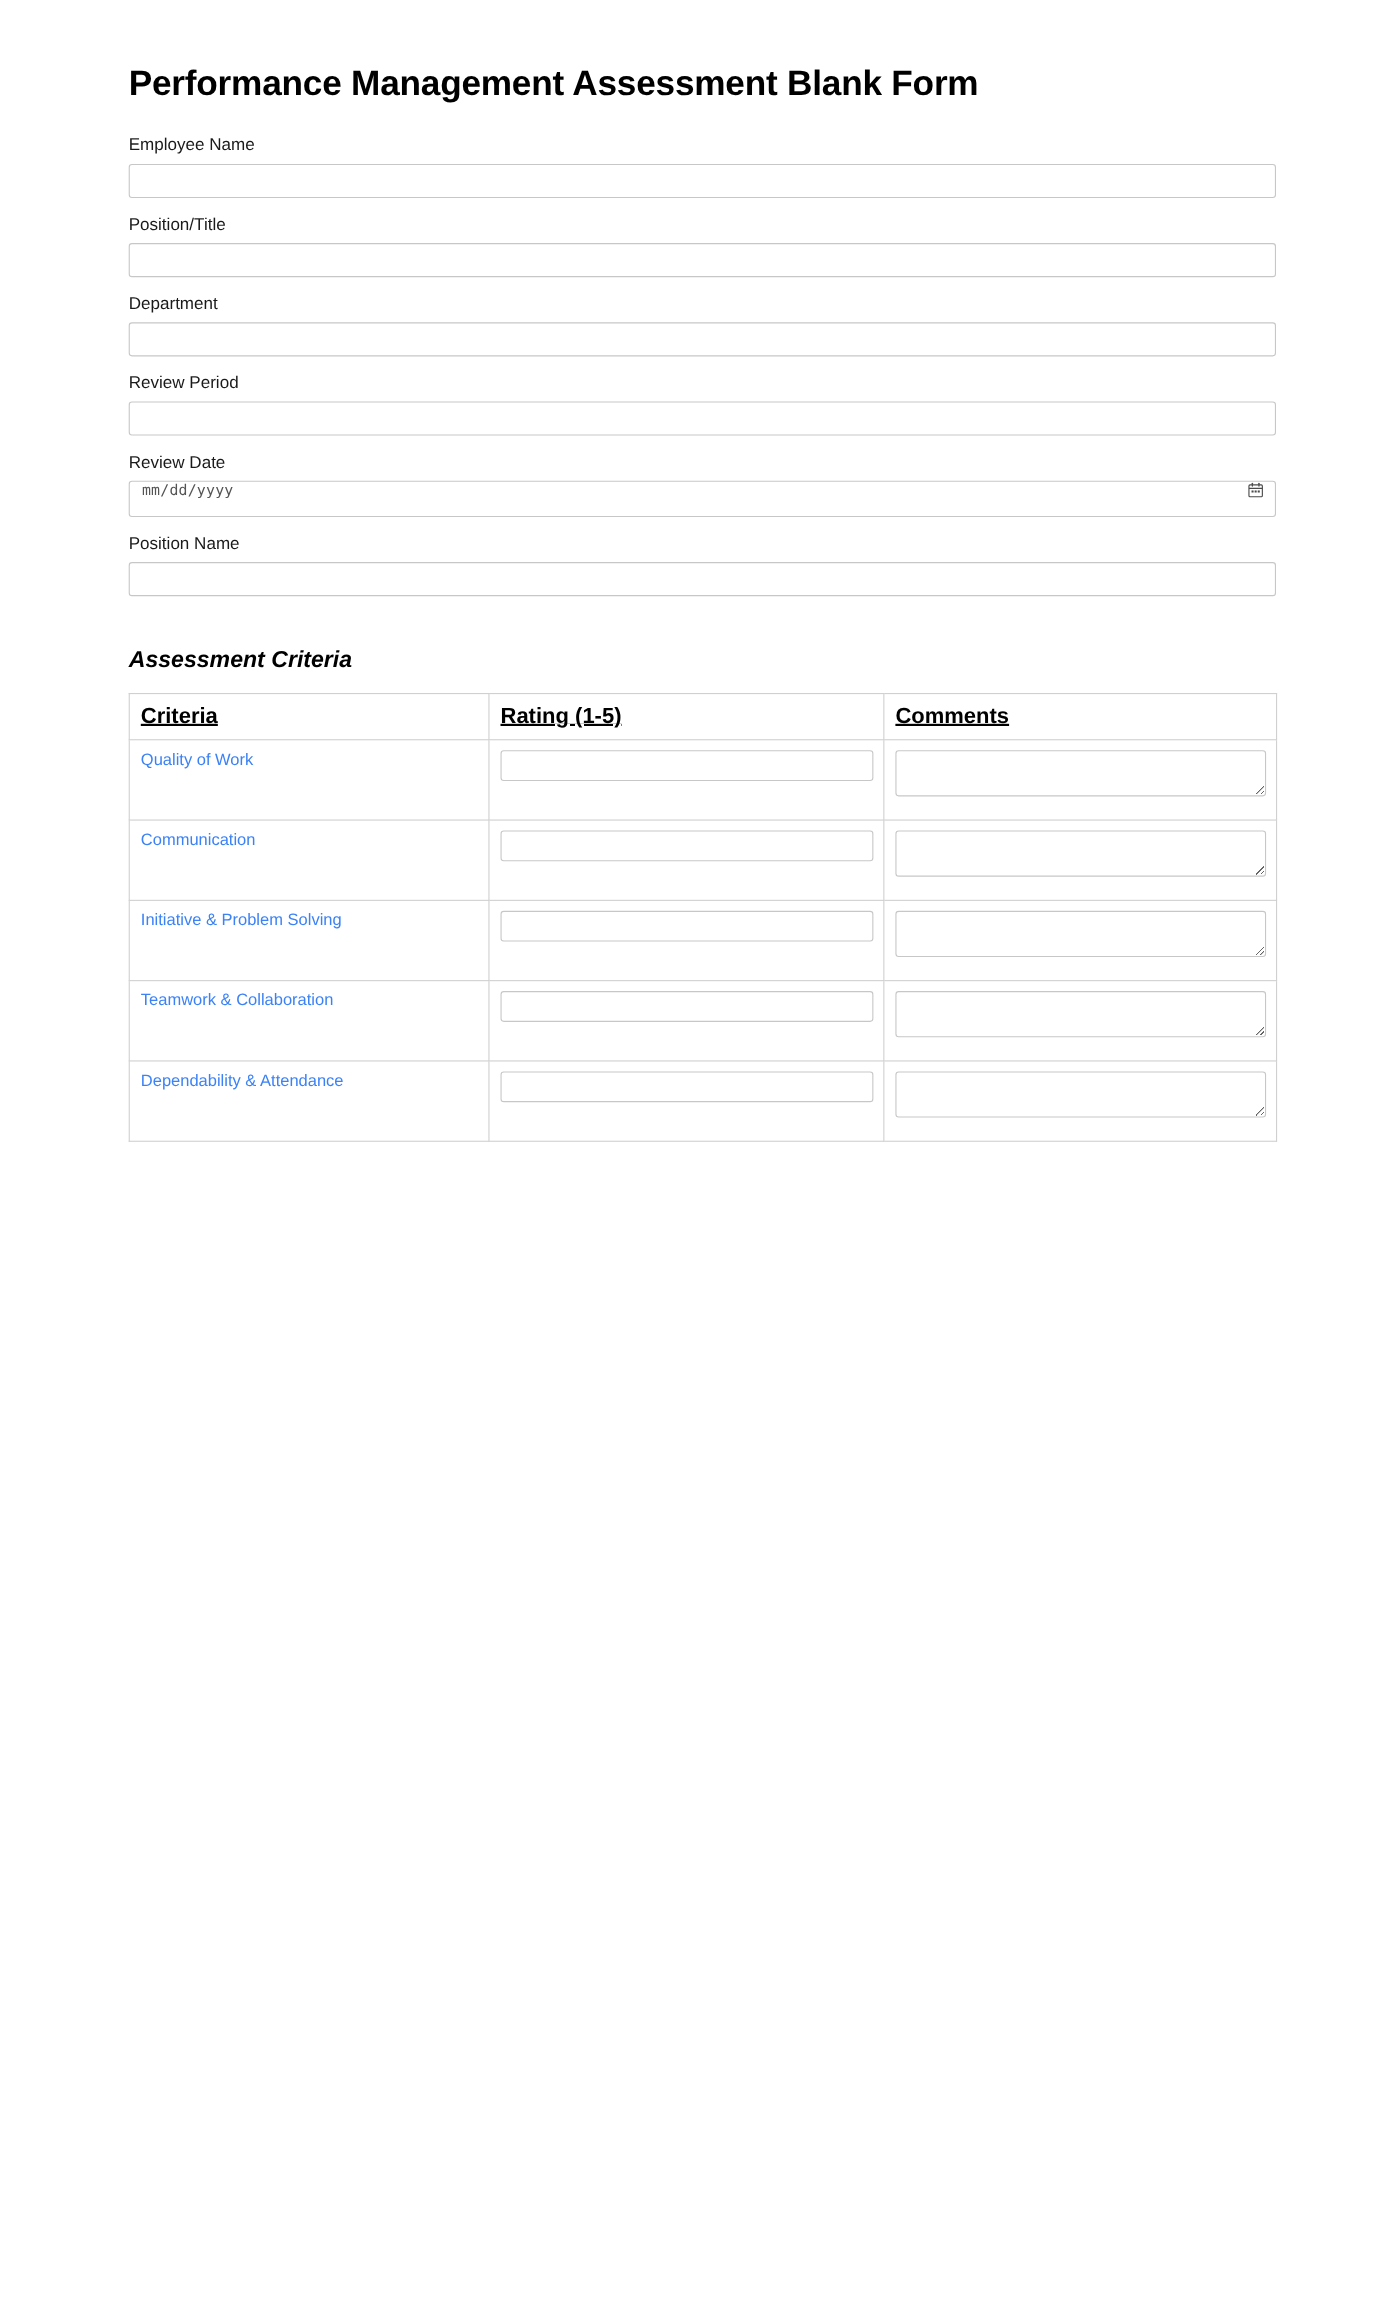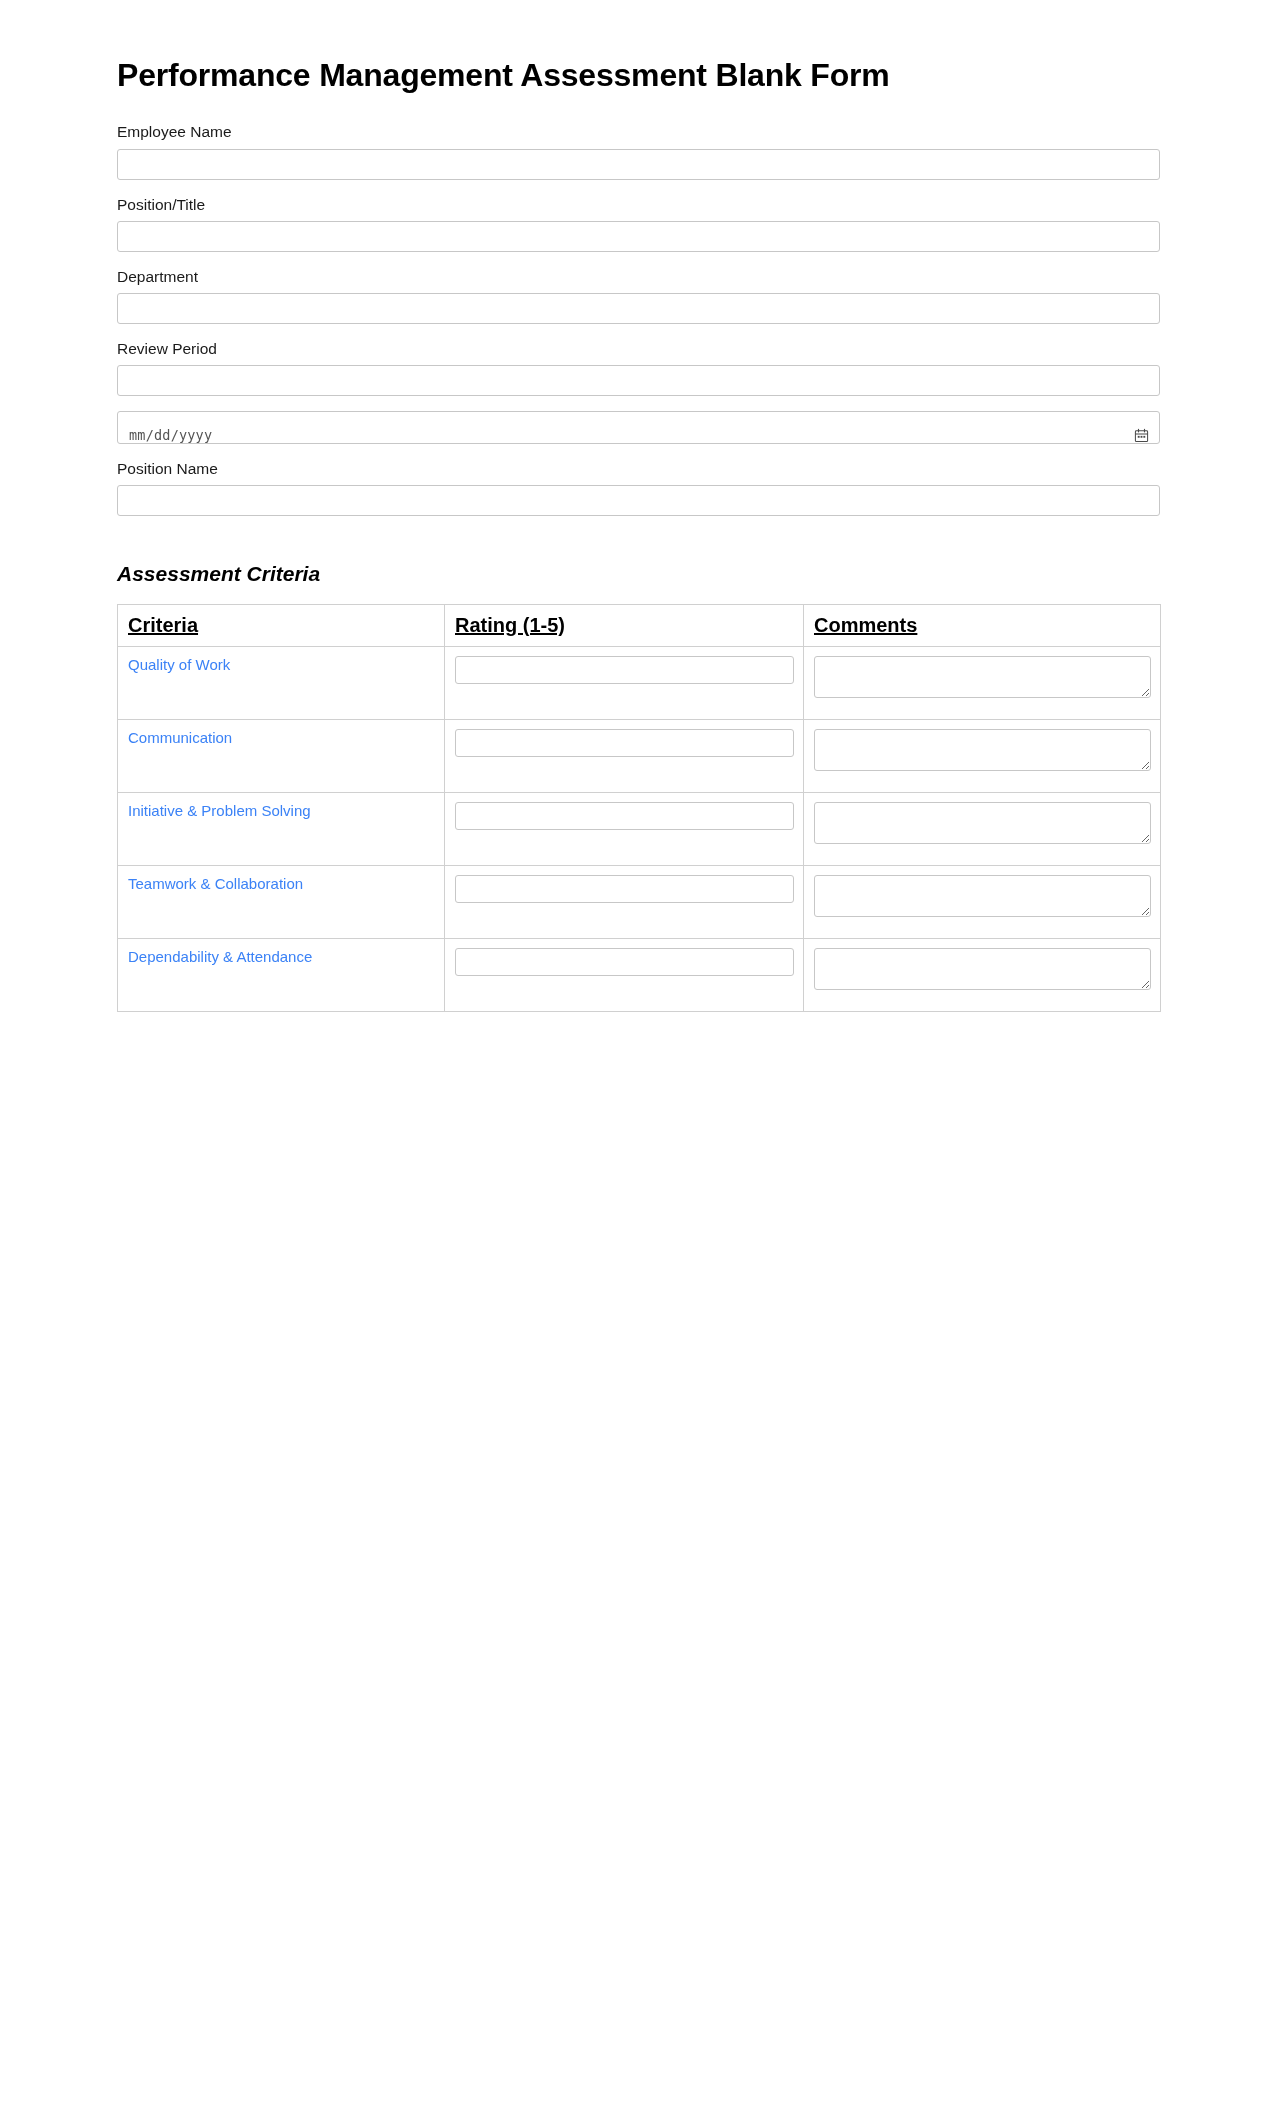--- a/index.html
+++ b/index.html
@@ -61,21 +61,21 @@
   }
   .date-input-wrap {
     position: relative;
     width: 1043px;
     height: 33px;
     box-sizing: border-box;
     border: 1px solid #c7c7c7;
     border-radius: 3px;
     background: #ffffff;
     display: flex;
-    align-items: flex-end;
+    align-items: flex-start;
     padding: 0 10px 0 11px;
   }
   .date-placeholder {
     font-family: "DejaVu Sans Mono", monospace;
     font-size: 13.5px;
     letter-spacing: 0.2px;
     color: #545454;
     flex: 1 1 auto;
     user-select: none;
   }
@@ -180,20 +180,21 @@
         <label class="field-label">Department</label>
         <input class="text-input" type="text" value="" style="">
       </div>
 
       <div class="field">
         <label class="field-label">Review Period</label>
         <input class="text-input" type="text" value="" style="">
       </div>
 
       <div class="field">
+        <label class="field-label">Review Date</label>
         <div class="date-input-wrap">
           <span class="date-placeholder">mm/dd/yyyy</span>
           <svg class="calendar-icon" viewBox="0 0 16 16">
             <rect x="1.5" y="3" width="13" height="11.5" rx="1" fill="#ffffff" stroke="#4a4a4a" stroke-width="1.1"></rect>
             <line x1="1.5" y1="6.4" x2="14.5" y2="6.4" stroke="#4a4a4a" stroke-width="1.1"></line>
             <line x1="4.8" y1="1.5" x2="4.8" y2="4.1" stroke="#4a4a4a" stroke-width="1.2" stroke-linecap="round"></line>
             <line x1="11.2" y1="1.5" x2="11.2" y2="4.1" stroke="#4a4a4a" stroke-width="1.2" stroke-linecap="round"></line>
             <rect x="4" y="8.4" width="2" height="2" fill="#4a4a4a"></rect>
             <rect x="7" y="8.4" width="2" height="2" fill="#4a4a4a"></rect>
             <rect x="10" y="8.4" width="2" height="2" fill="#4a4a4a"></rect>

